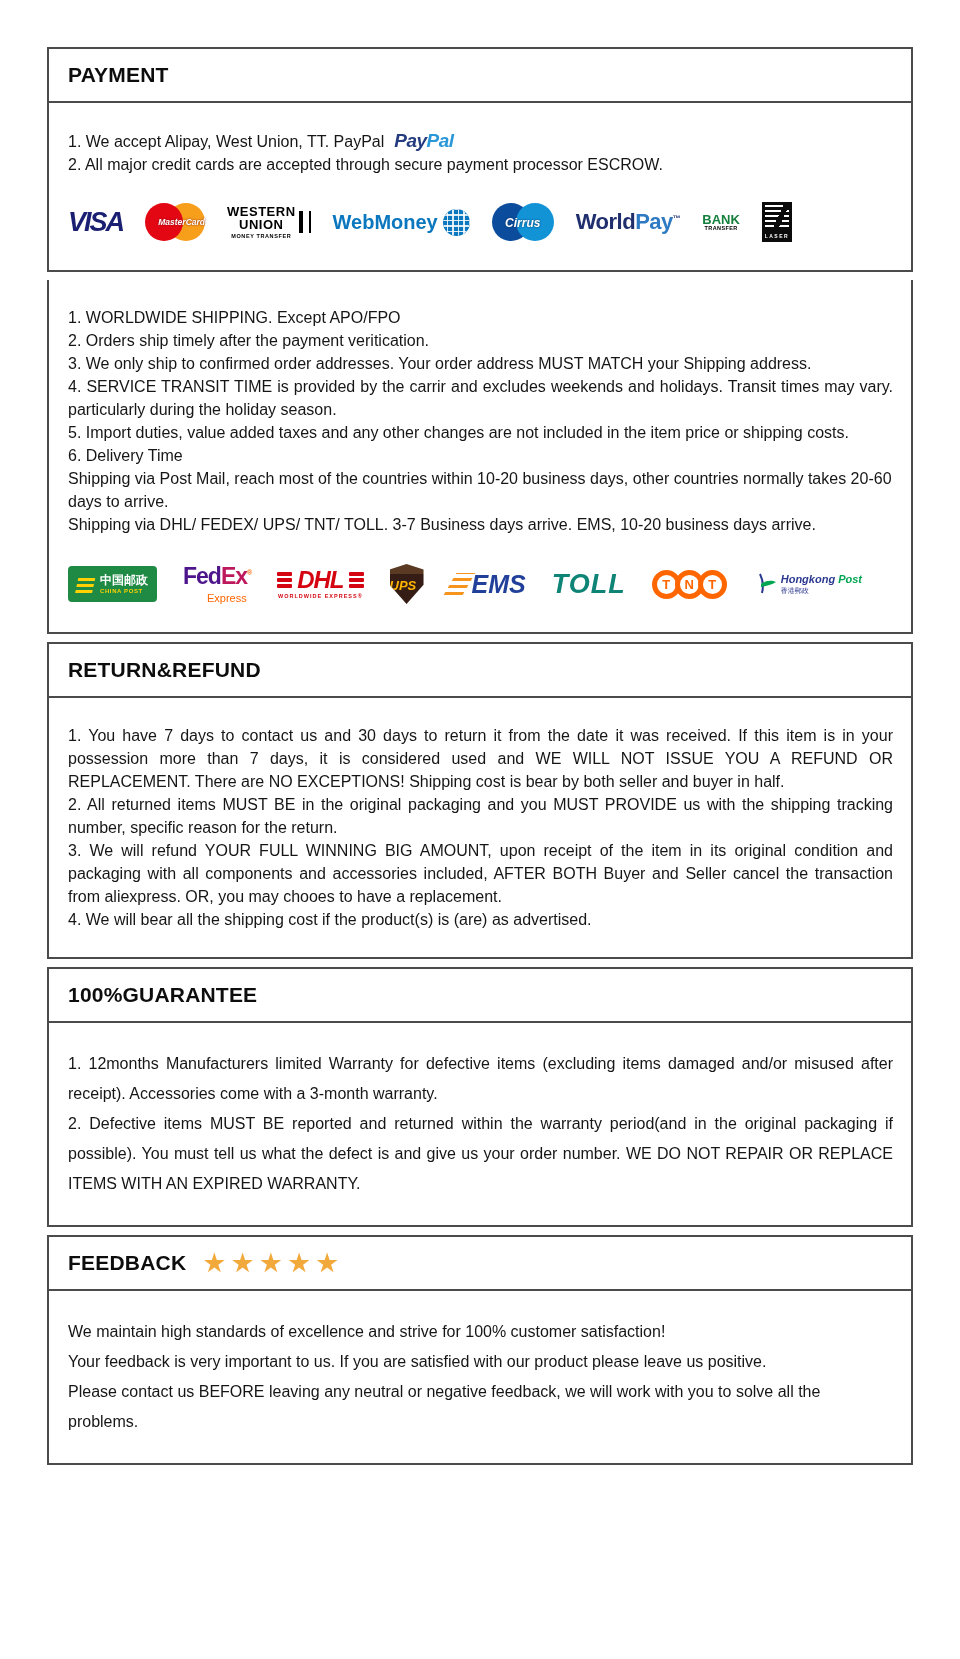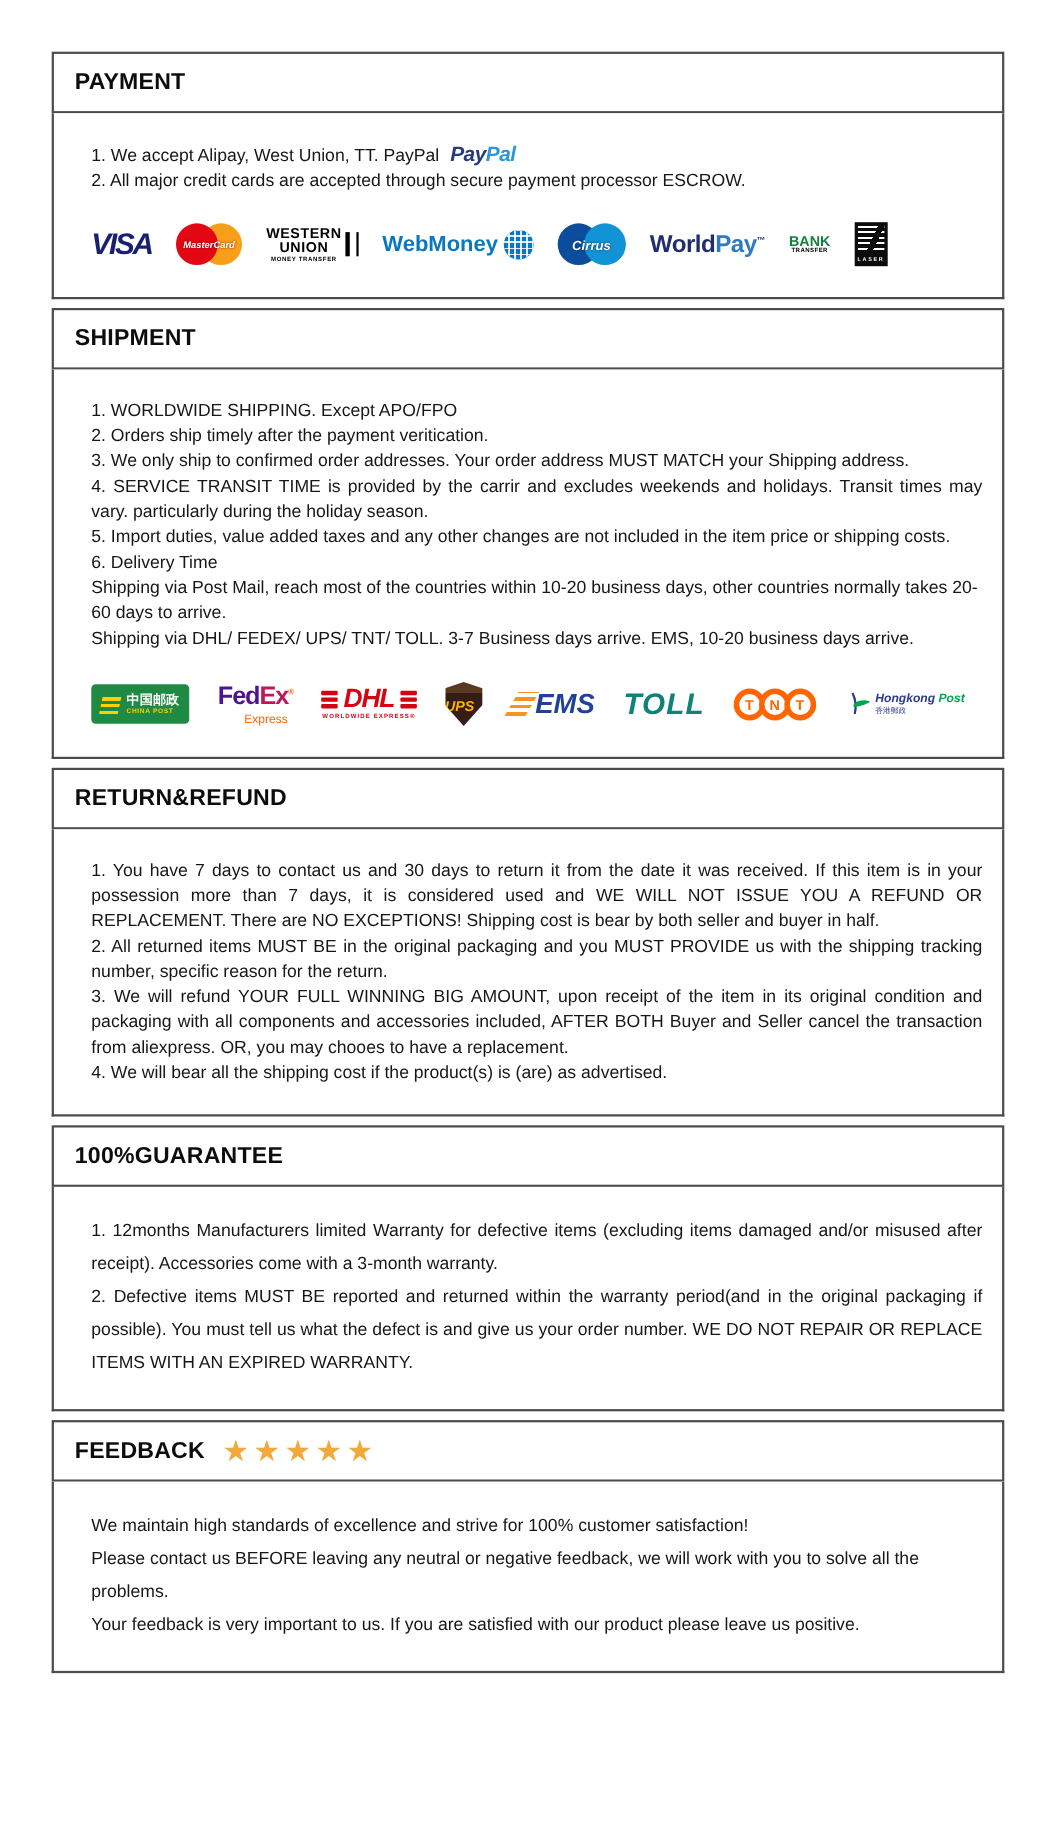--- a/index.html
+++ b/index.html
@@ -1,39 +1,39 @@
 <!DOCTYPE html>
 <html><head>
 <meta charset="utf-8">
 <style>
   html,body{margin:0;padding:0;background:#ffffff;}
   body{width:960px;min-height:1659px;font-family:"Liberation Sans",sans-serif;color:#111;}
   .wrap{padding:47px 47px 40px 47px;}
   .section{margin-bottom:8px;}
   .hd{border:2px solid #4b4b4b;height:52px;display:flex;align-items:center;padding:0 0 0 19px;background:#fff;}
   .hd .ttl{font-size:21px;font-weight:bold;color:#0d0d0d;letter-spacing:0.2px;}
-  .bd{border:2px solid #4b4b4b;border-top:none;margin-top:0;padding:26px 18px 26px 34px;background:#fff;}
+  .bd{border:2px solid #4b4b4b;border-top:none;margin-top:0;padding:26px 18px 26px 19px;background:#fff;}
   .para{font-size:16px;color:#161616;}
   .lh23{line-height:23px;}
   .lh30{line-height:30px;}
   .just{text-align:justify;}
 
   
   .pp{font-style:italic;font-weight:bold;font-size:19px;margin-left:10px;letter-spacing:-0.5px;}
   .pp .p1{color:#253B80;}
   .pp .p2{color:#2997D8;}
 
   
   .payrow{display:flex;align-items:center;gap:22px;margin-top:24px;height:44px;}
   .visa{font-style:italic;font-weight:900;font-size:27px;color:#1A1F71;letter-spacing:-2px;}
   .mc{position:relative;width:60px;height:38px;}
   .mc .c{position:absolute;top:0;width:38px;height:38px;border-radius:50%;}
   .mc .org{right:0;background:#F79E1B;}
   .mc .red{left:0;background:#E30613;}
-  .mc .lbl{position:absolute;top:14px;left:0;width:100%;text-align:center;color:#fff;font-size:8.5px;font-weight:bold;font-style:italic;text-shadow:0 0 2px #7a1010;z-index:2;}
+  .mc .lbl{position:absolute;top:14px;left:0;width:100%;text-align:right;color:#fff;font-size:8.5px;font-weight:bold;font-style:italic;text-shadow:0 0 2px #7a1010;z-index:2;}
   .wu{display:flex;align-items:center;}
   .wu .txt{text-align:center;line-height:1;}
   .wu .l1,.wu .l2{font-weight:900;font-size:13px;letter-spacing:0.5px;color:#000;}
   .wu .l3{font-size:5.5px;font-weight:bold;letter-spacing:0.6px;margin-top:3px;color:#000;}
   .wu .bars{width:6px;height:22px;border-left:4px solid #000;border-right:2px solid #000;margin-left:3px;}
   .wm{display:flex;align-items:center;gap:5px;}
   .wm .t{color:#0A77BE;font-size:20px;font-weight:bold;}
   .wm .globe{width:27px;height:27px;border-radius:50%;background:#0A77BE;position:relative;overflow:hidden;}
   .wm .globe::before{content:"";position:absolute;inset:0;border-radius:50%;
      background:repeating-linear-gradient(0deg,transparent 0 4px,rgba(255,255,255,.85) 4px 5.5px),
@@ -143,23 +143,20 @@
         </span>
         <span class="laser">
           <span class="stripes"></span>
           <span class="lbl">LASER</span>
         </span>
       </div>
     </div>
   </div>
 
   <div class="section">
-    <div class="hd">
-      <span class="ttl">SHIPMENT</span>
-    </div>
     <div class="bd">
       <div class="para lh23">1. WORLDWIDE SHIPPING. Except APO/FPO</div>
       <div class="para lh23">2. Orders ship timely after the payment veritication.</div>
       <div class="para lh23 just">3. We only ship to confirmed order addresses. Your order address MUST MATCH your Shipping address.</div>
       <div class="para lh23 just">4. SERVICE TRANSIT TIME is provided by the carrir and excludes weekends and holidays. Transit times may vary. particularly during the holiday season.</div>
       <div class="para lh23 just">5. Import duties, value added taxes and any other changes are not included in the item  price or shipping costs.</div>
       <div class="para lh23">6. Delivery Time</div>
       <div class="para lh23">Shipping via Post Mail, reach most of the countries within 10-20 business days, other countries normally takes 20-60 days to arrive.</div>
       <div class="para lh23">Shipping via DHL/ FEDEX/ UPS/ TNT/ TOLL. 3-7 Business days arrive. EMS, 10-20 business days arrive.</div>
       <div class="shiprow">
@@ -231,18 +228,18 @@
     </div>
   </div>
 
   <div class="section">
     <div class="hd fb-hd">
       <span class="ttl">FEEDBACK</span>
       <span class="stars">★★★★★</span>
     </div>
     <div class="bd">
       <div class="para lh30">We maintain high standards of excellence  and strive for 100% customer satisfaction!</div>
+      <div class="para lh30">Your feedback is very important to us. If you are satisfied with our product please leave us positive.</div>
       <div class="para lh30">Please contact us BEFORE leaving any neutral or negative feedback, we will work with you to solve all the problems.</div>
-      <div class="para lh30">Your feedback is very important to us. If you are satisfied with our product please leave us positive.</div>
     </div>
   </div>
 
 </div>
 
 </body></html>

